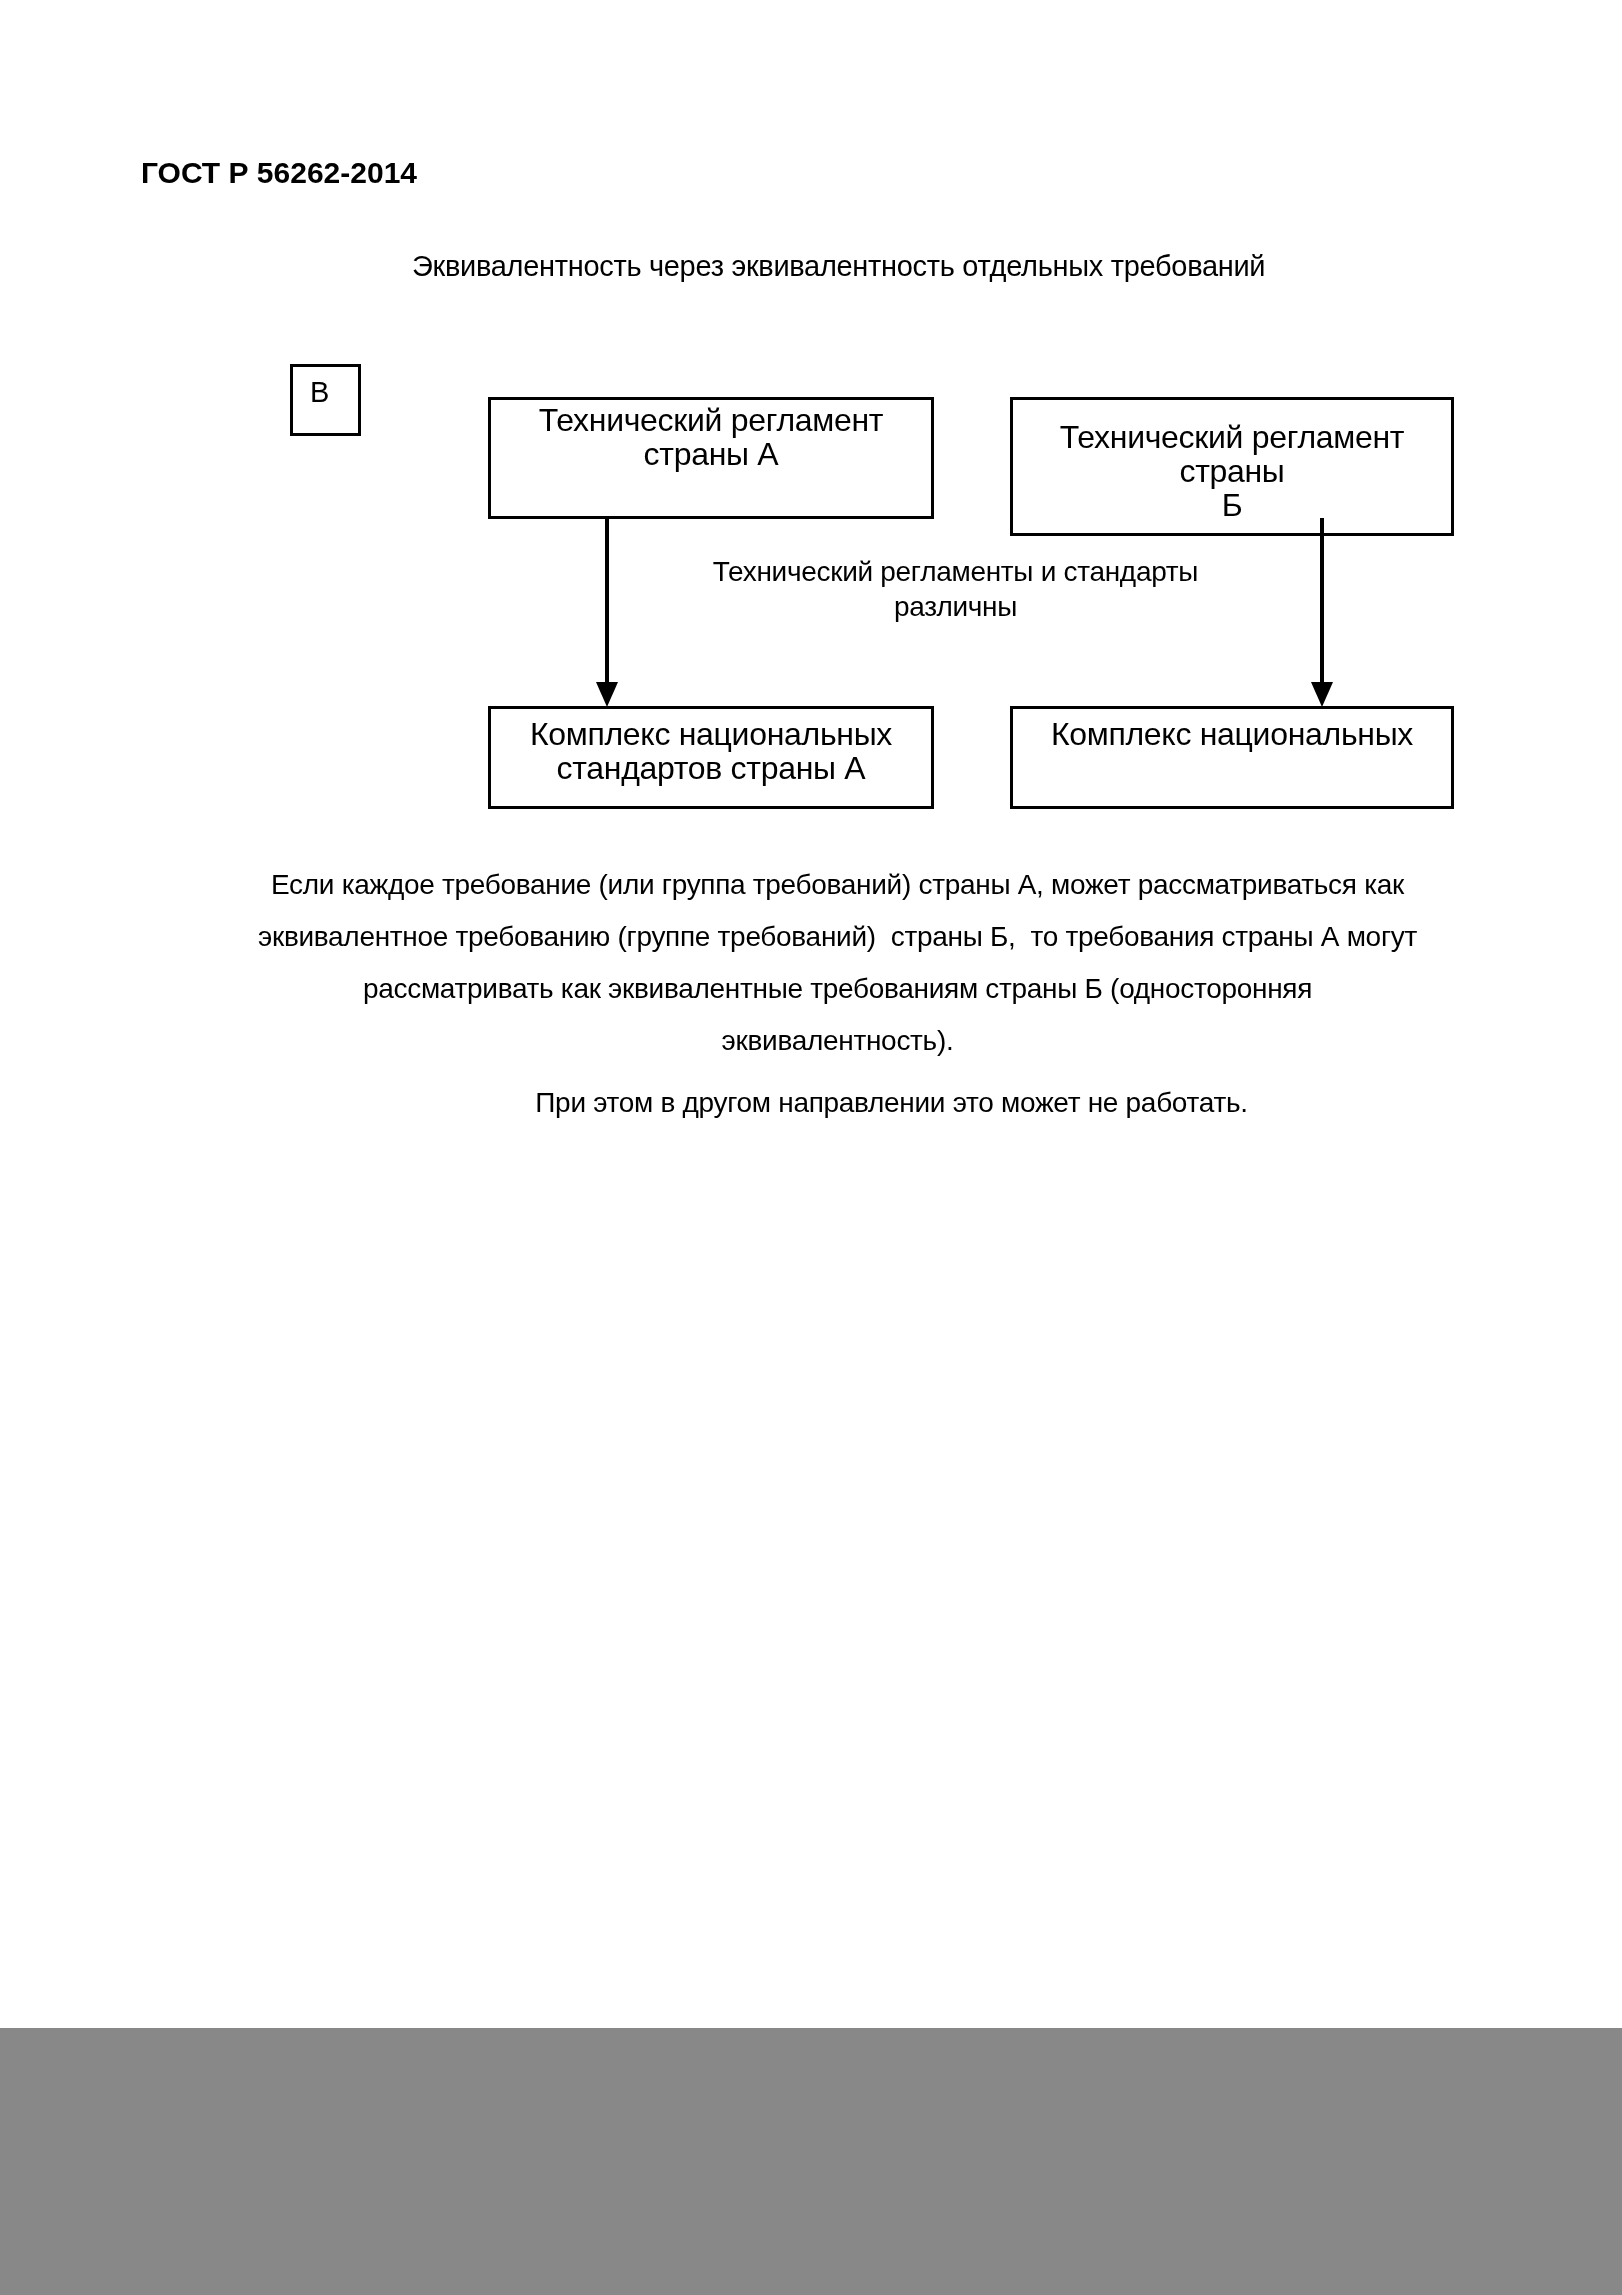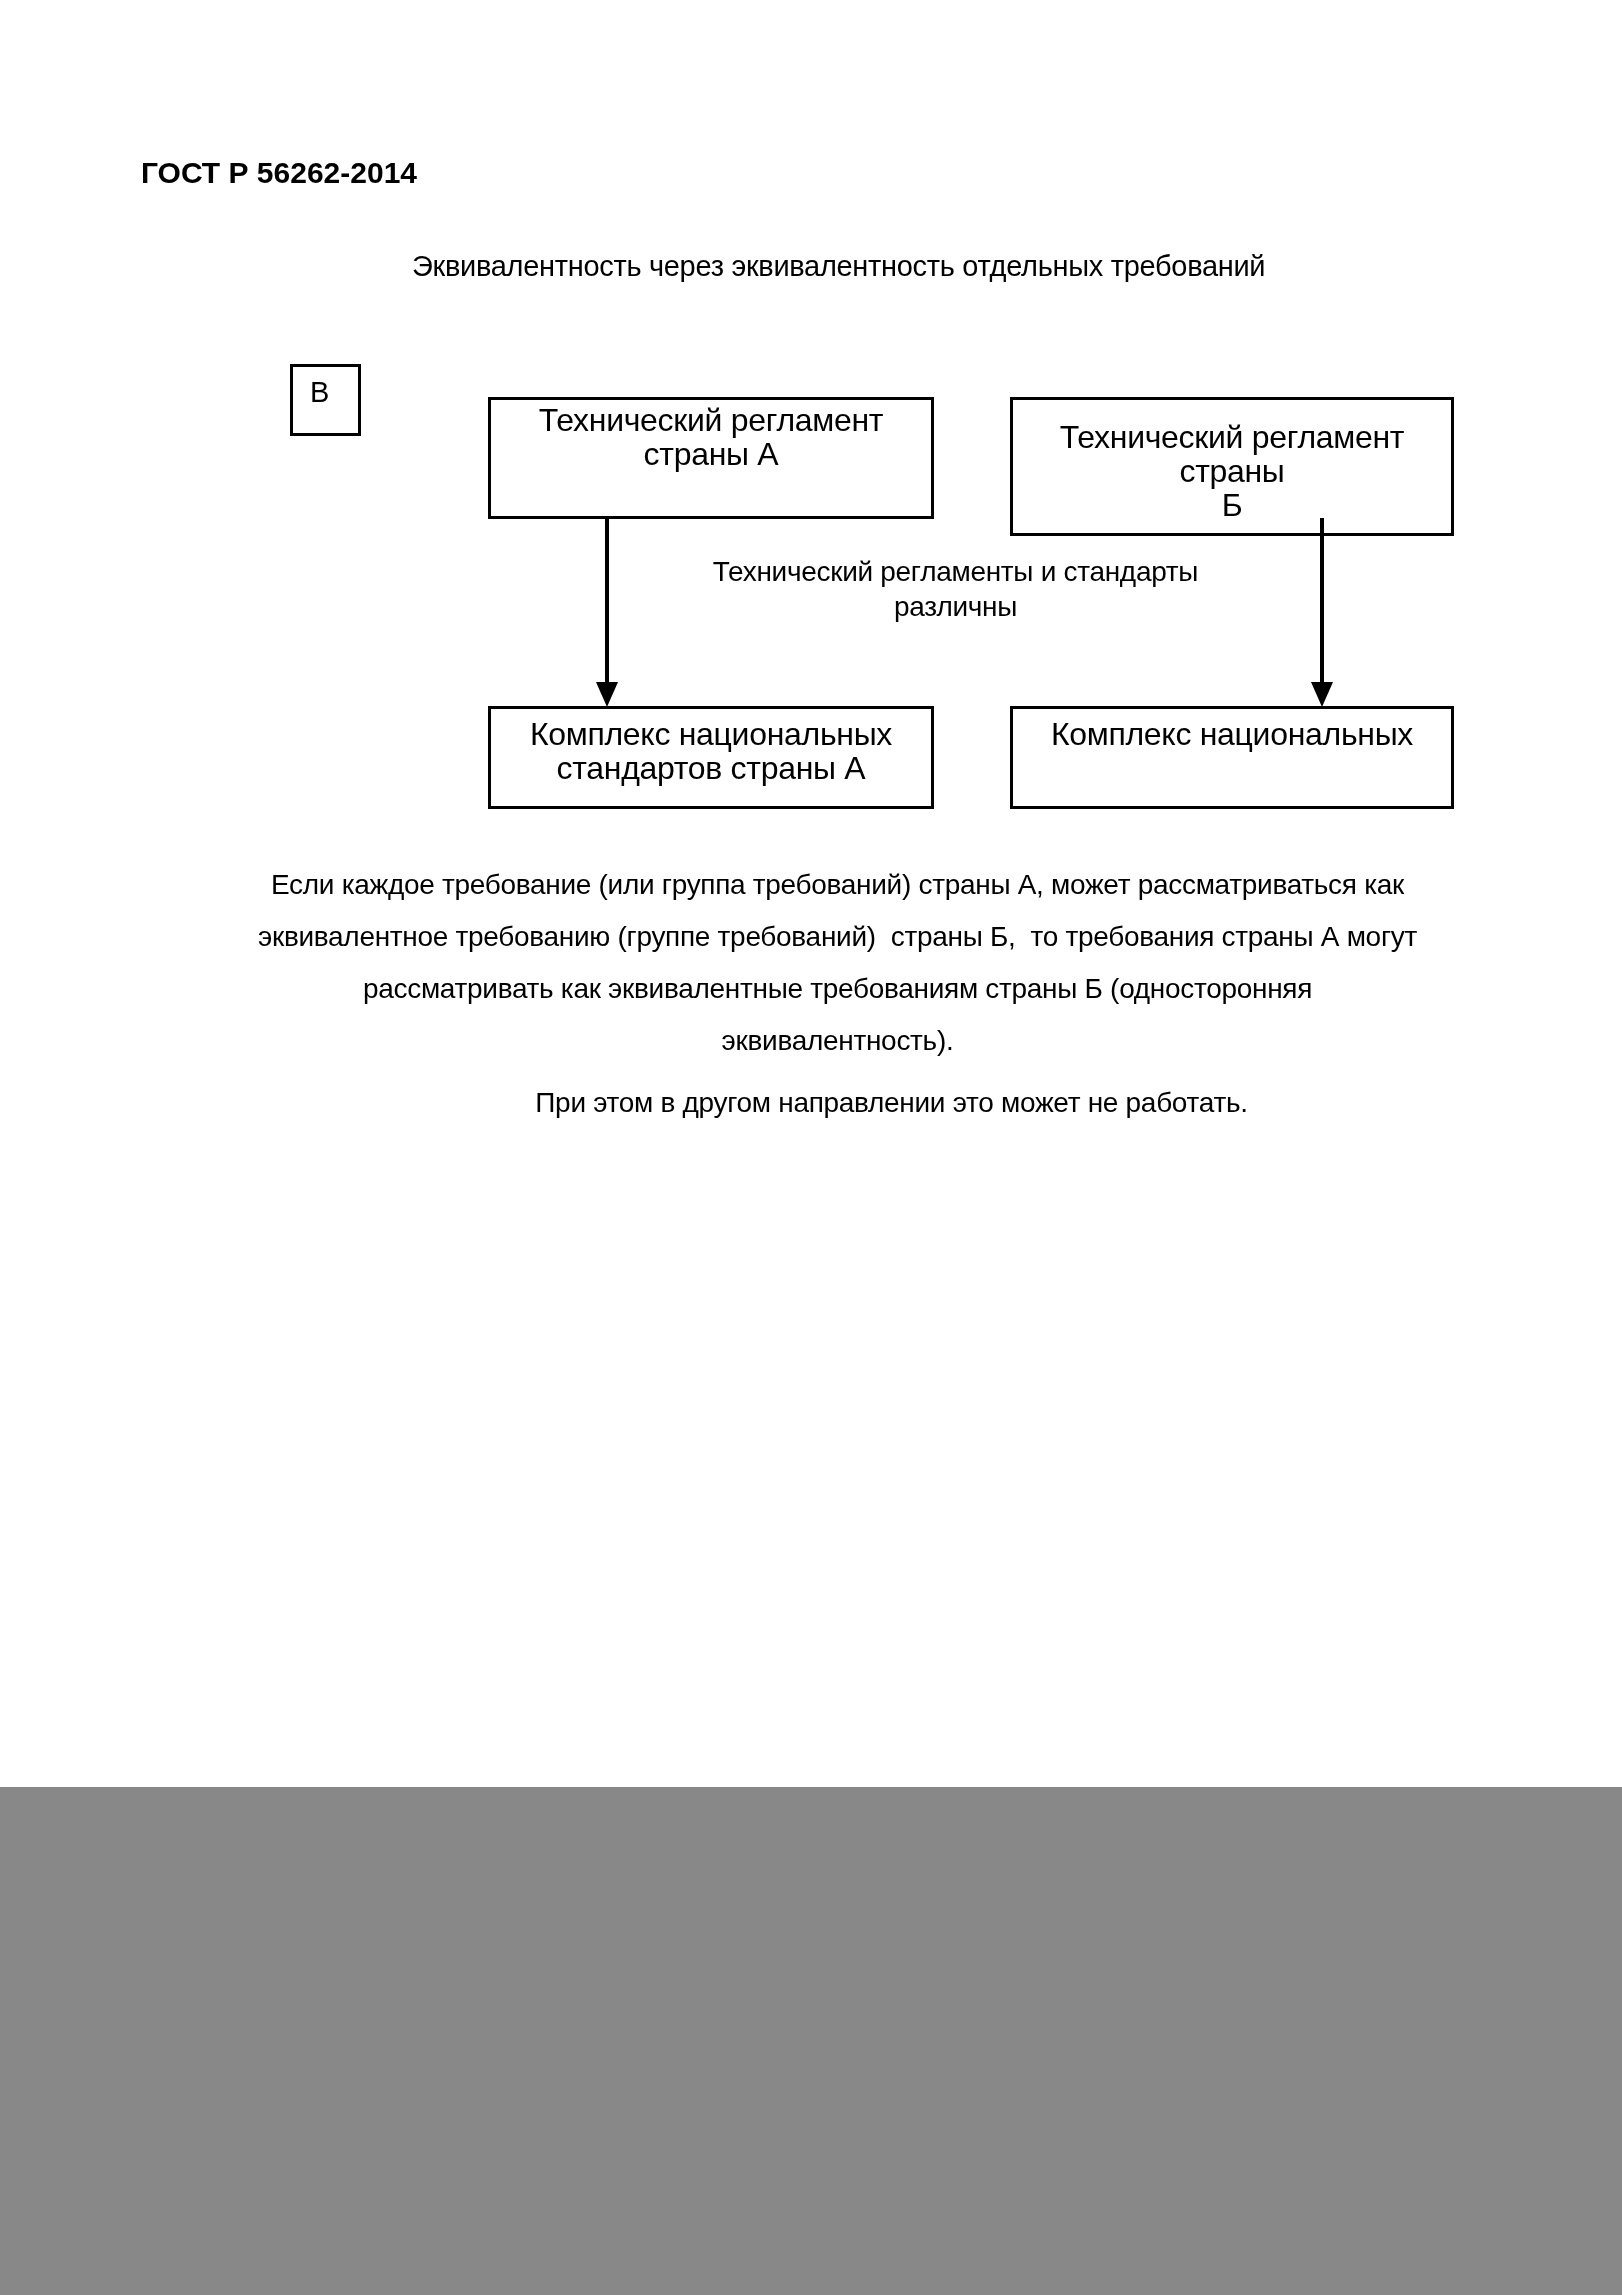--- a/index.html
+++ b/index.html
@@ -3,21 +3,21 @@
 <meta charset="utf-8">
 <style>
   :root{
     --ink:#000000;
     --paper:#ffffff;
   }
   html,body{margin:0;padding:0;background:#888;}
   .page{
     position:relative;
     width:1623px;
-    height:1787px;
+    height:2028px;
     margin:0 auto;
     background:var(--paper);
     color:var(--ink);
     font-family:"Liberation Sans", sans-serif;
     overflow:hidden;
   }
   .abs{position:absolute;}
 
   
   .doc-code{

